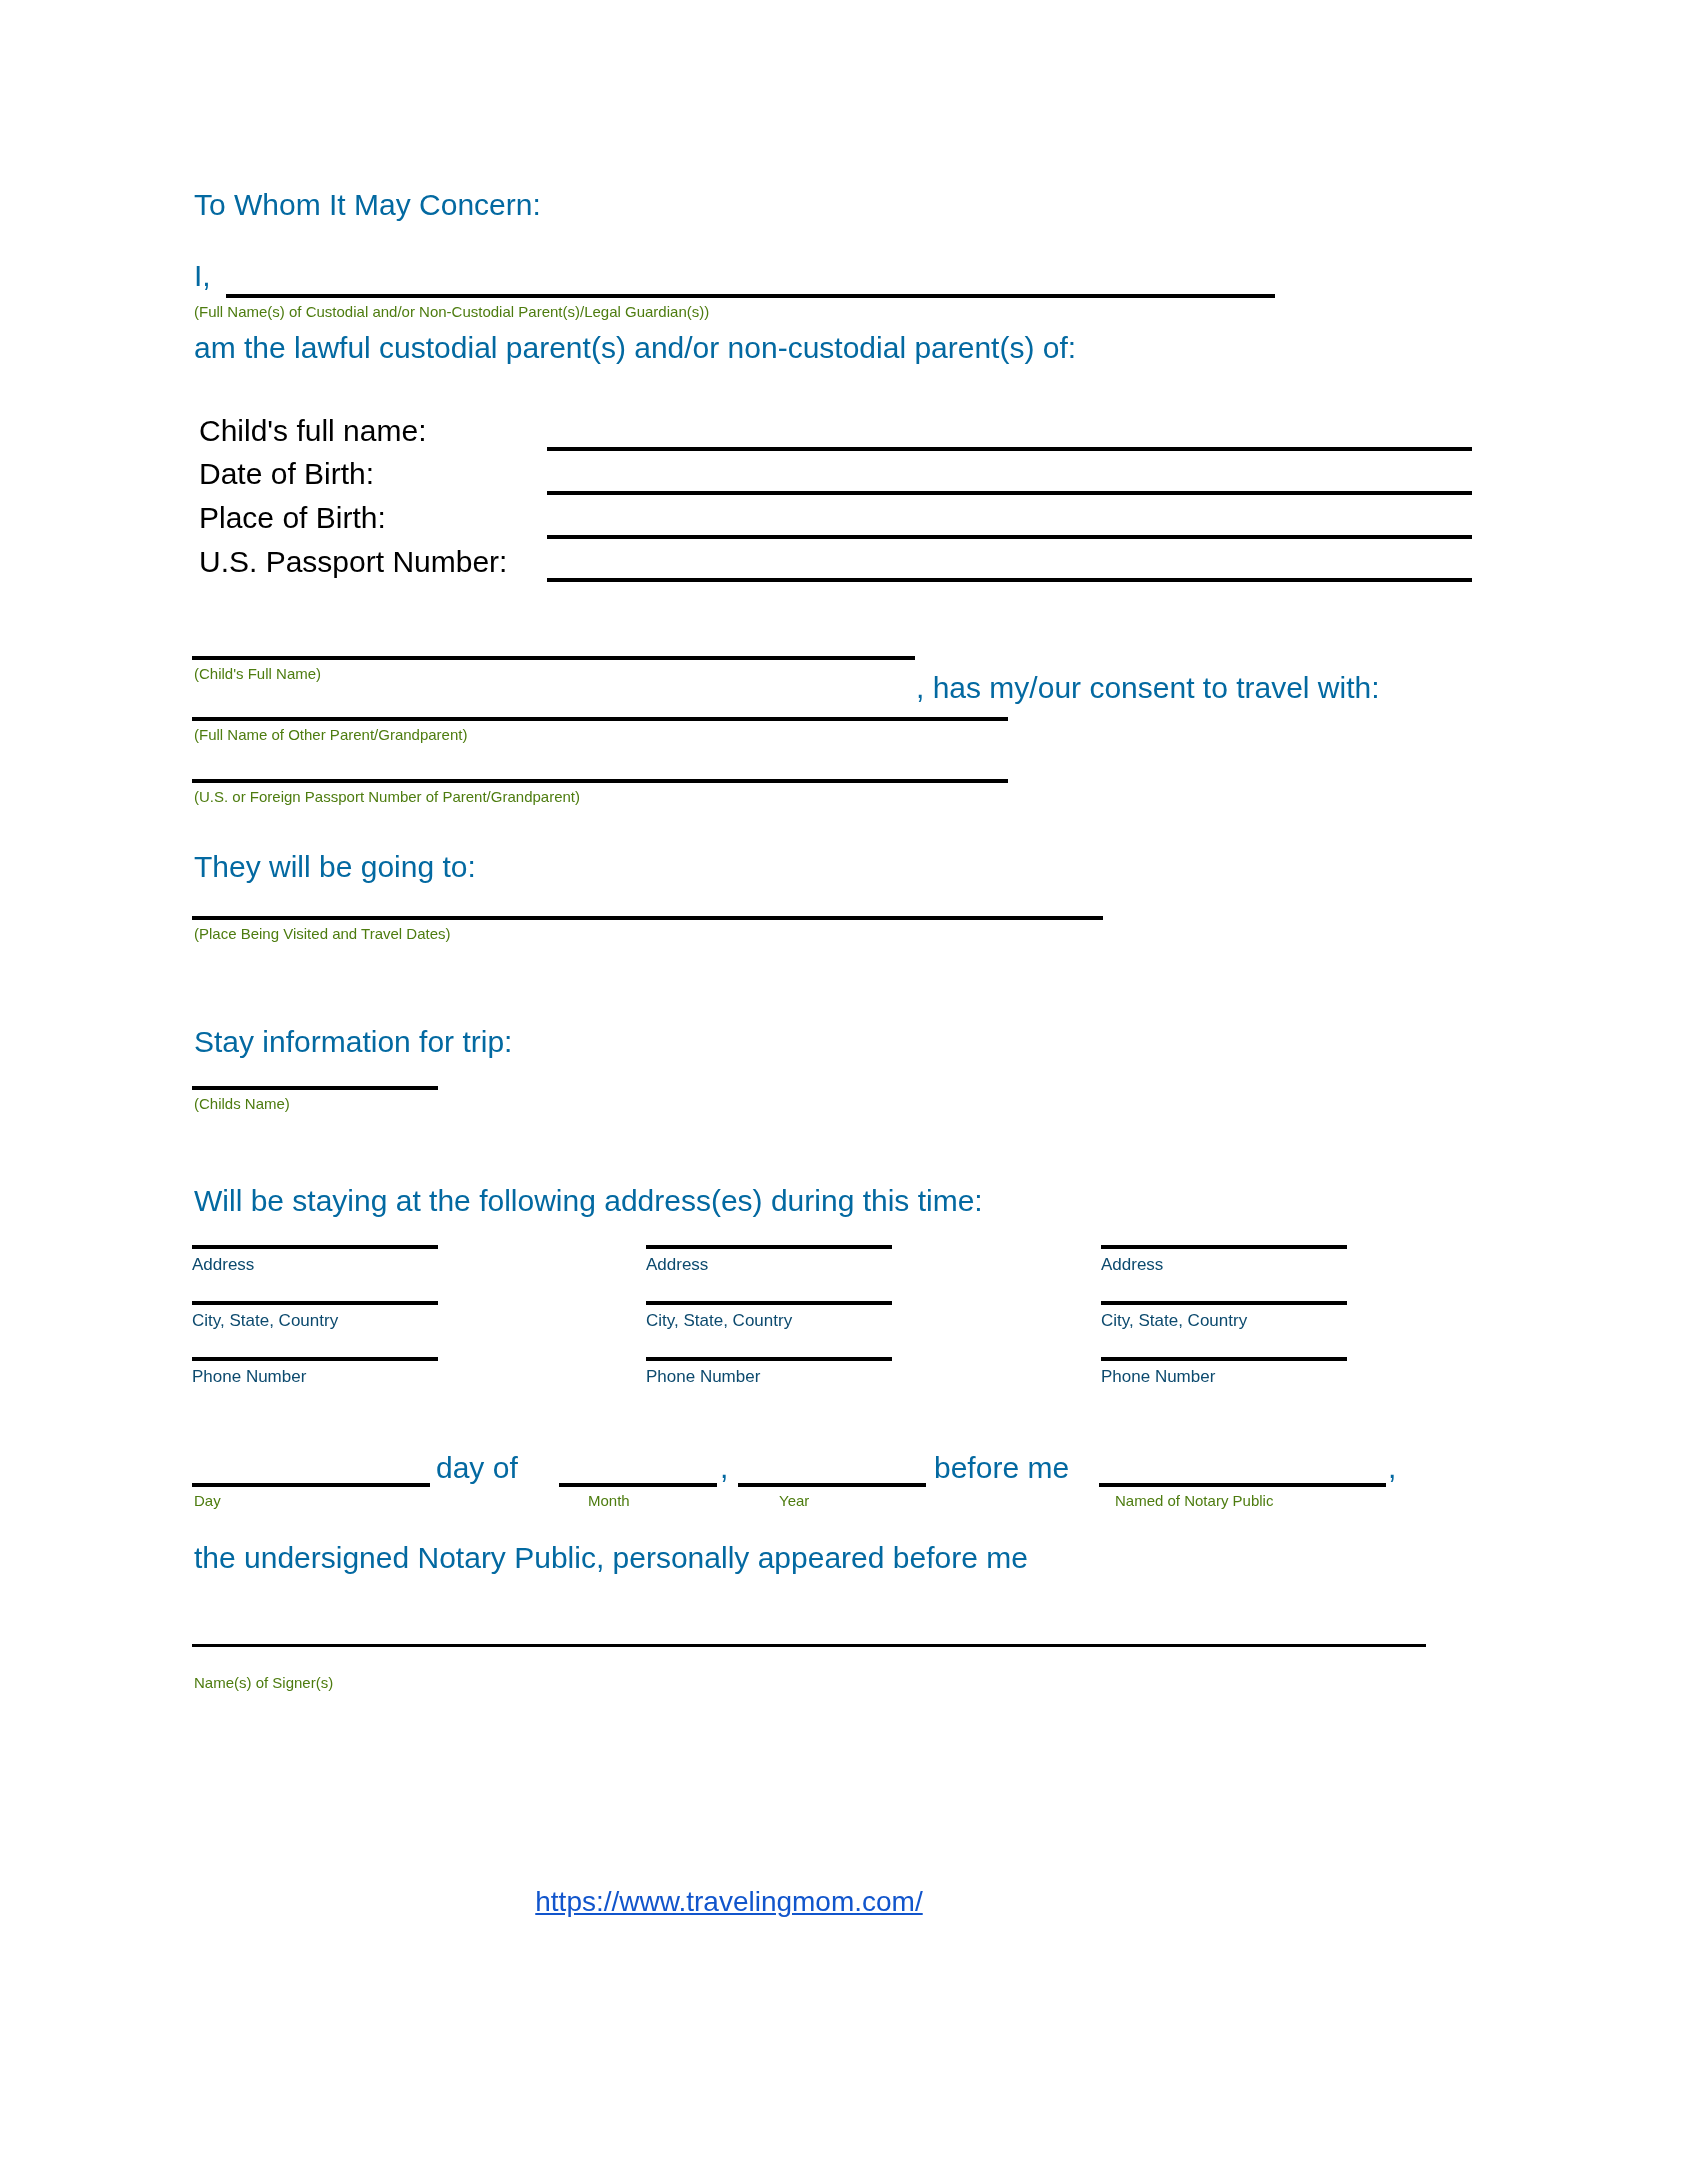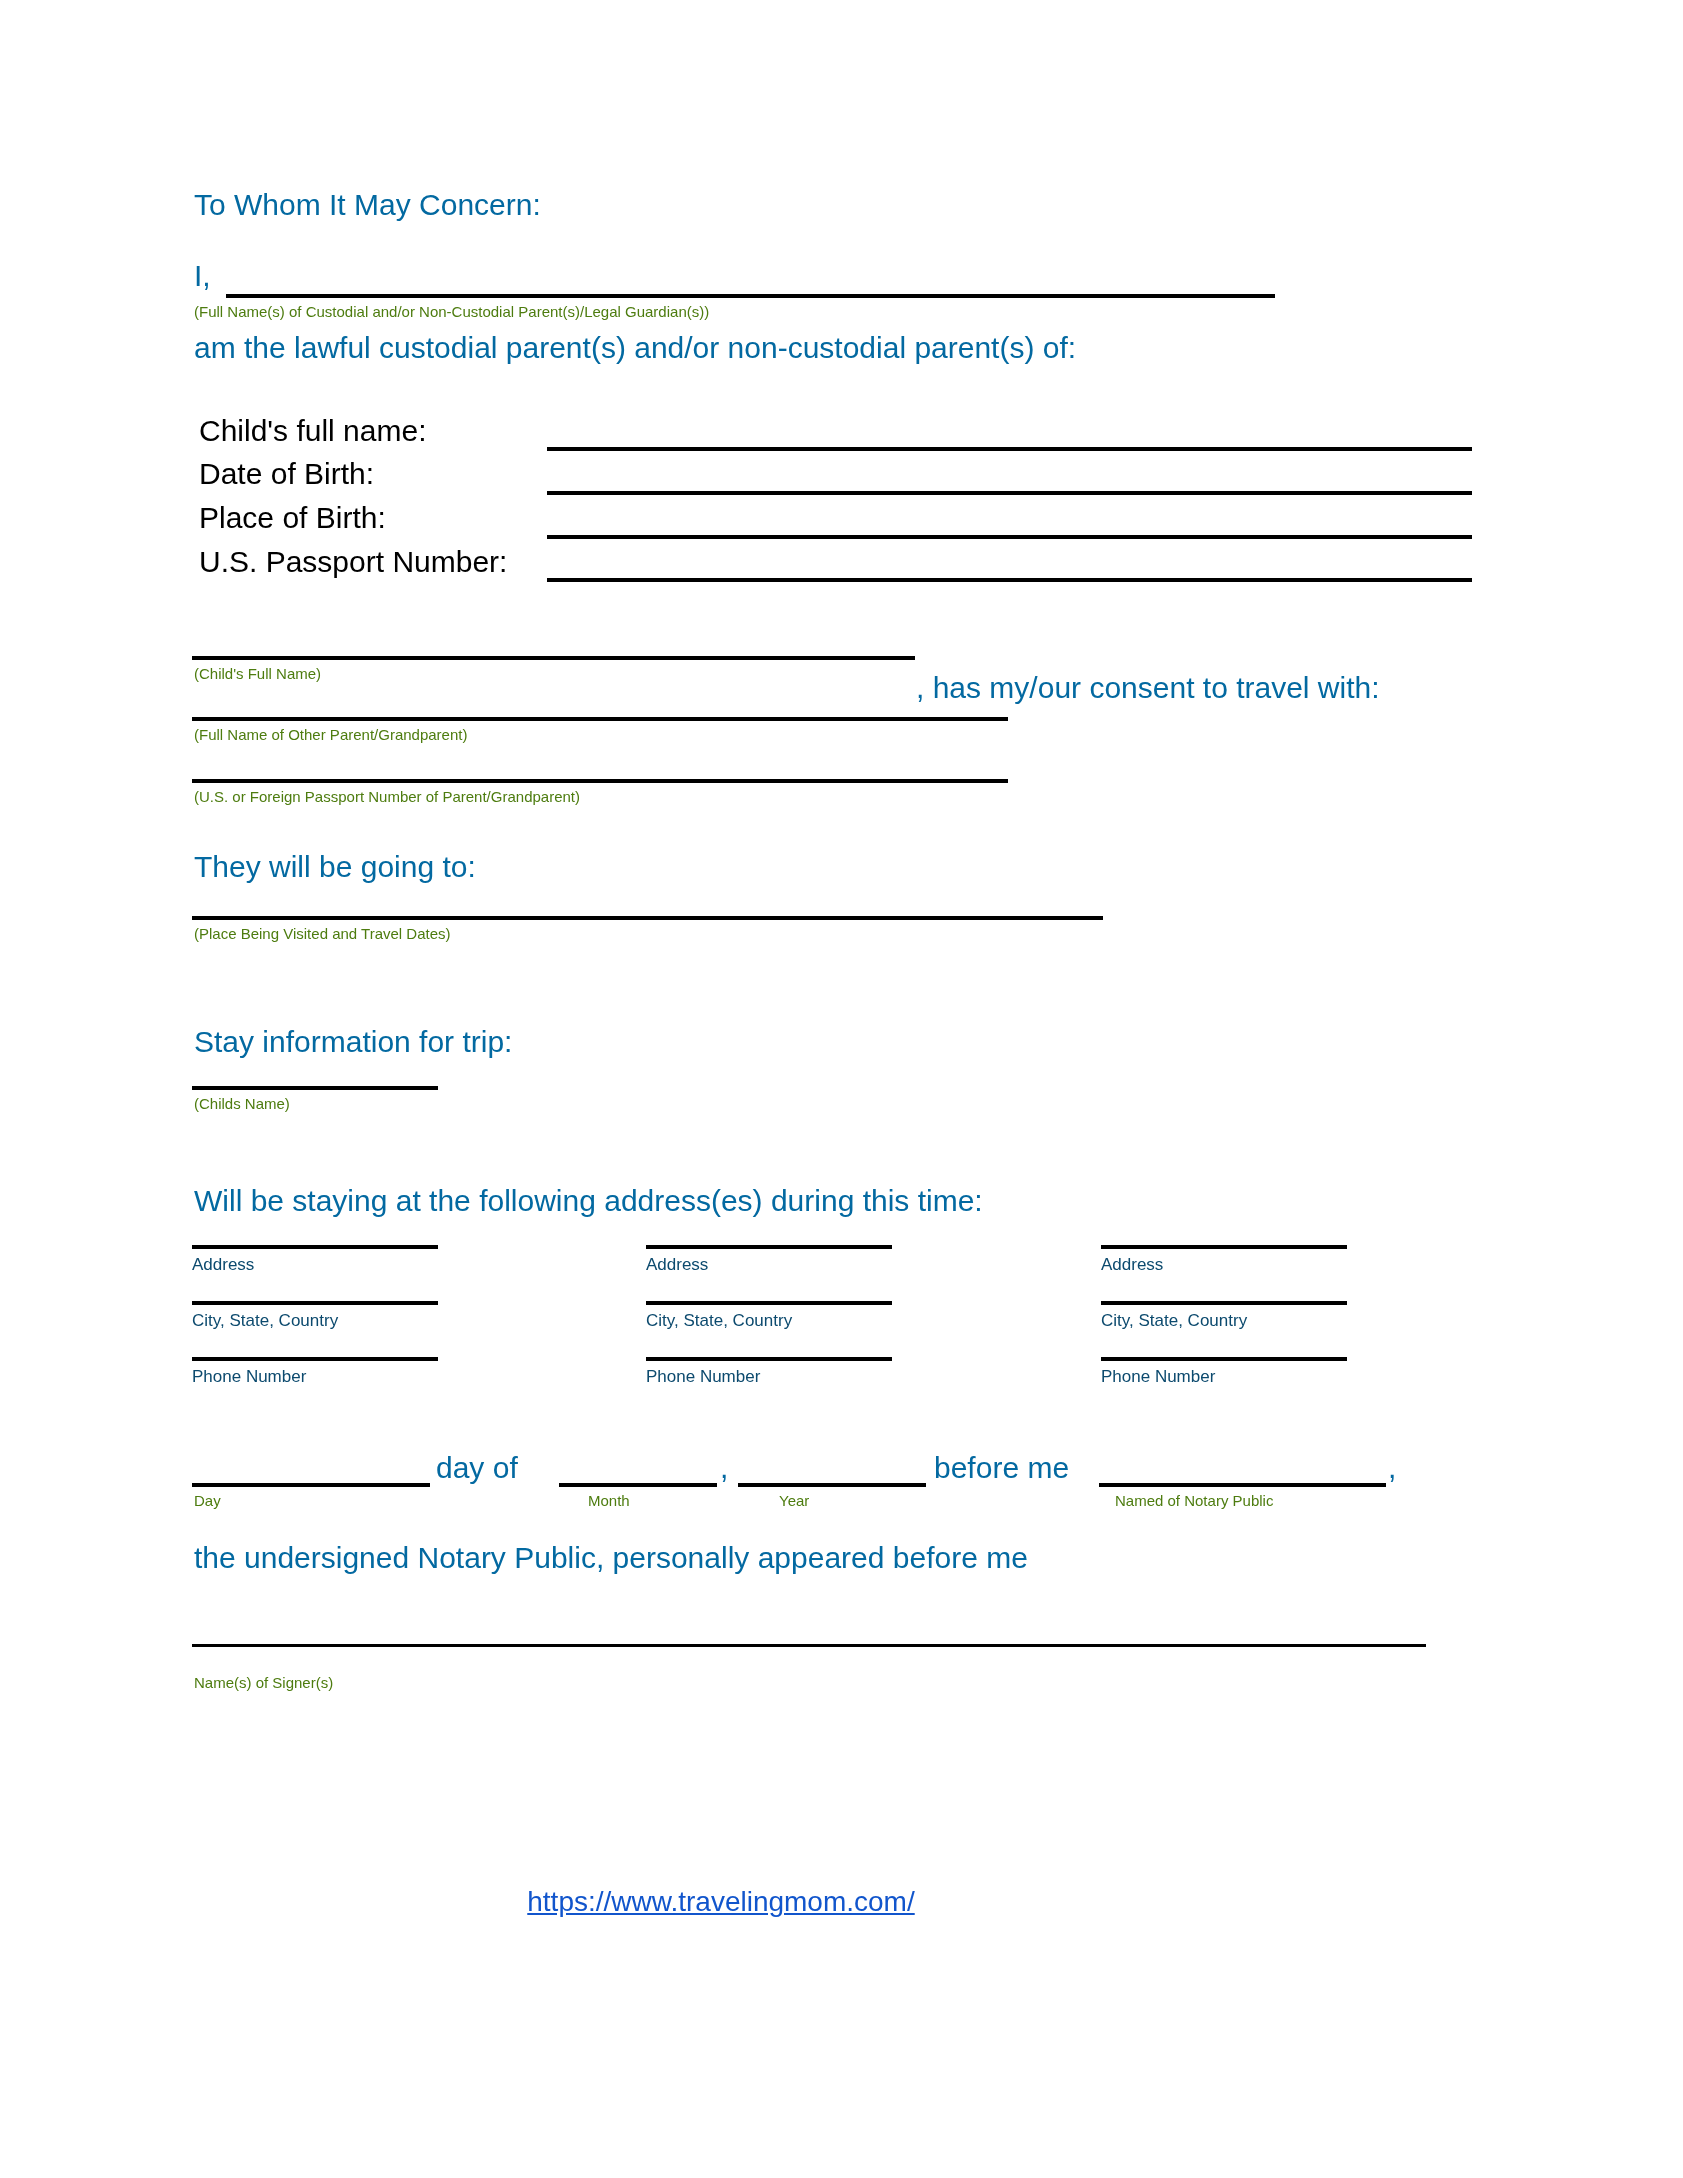--- a/index.html
+++ b/index.html
@@ -118,21 +118,21 @@
   #notary-cap { left: 1115px; top: 1493px; }
   #comma2     { left: 1388px; top: 1451px; }
 
   #undersigned { left: 194px; top: 1541px; }
 
   #signer-rule { left: 192px; top: 1644px; width: 1234px; }
   #signer-cap  { left: 194px; top: 1675px; }
 
   
   #footer-link {
-    left: 0; top: 1886px;
+    left: 8px; top: 1886px;
     width: 1442px;
     text-align: center;
     font-size: 28px;
   }
   #footer-link a {
     color: #1155CC;
     text-decoration: underline;
     white-space: nowrap;
   }
 </style>

